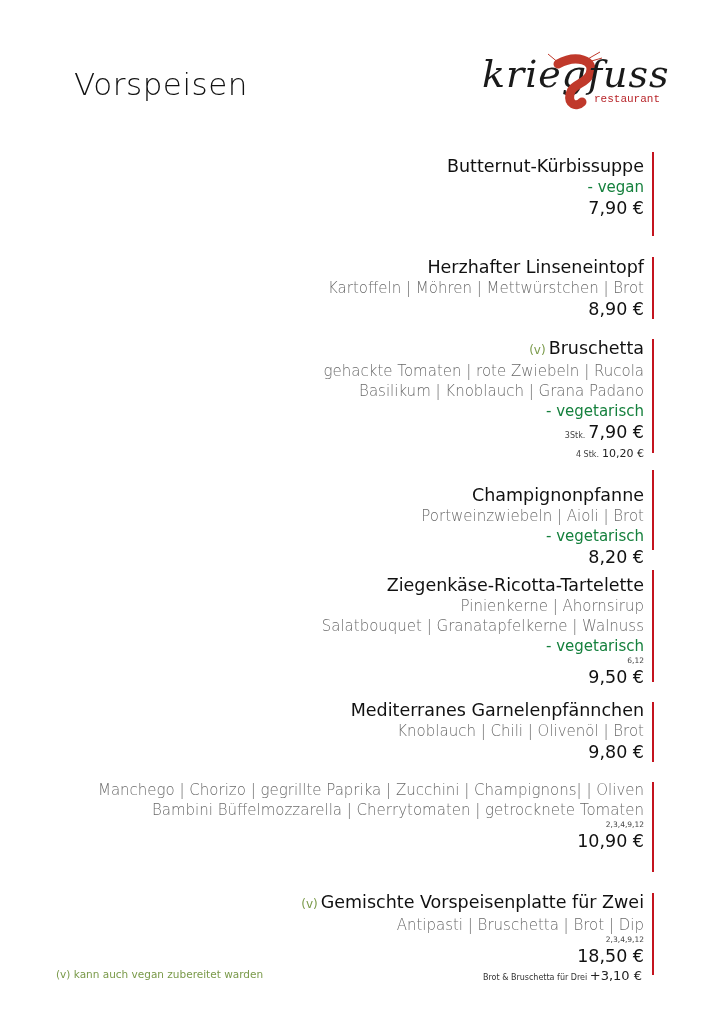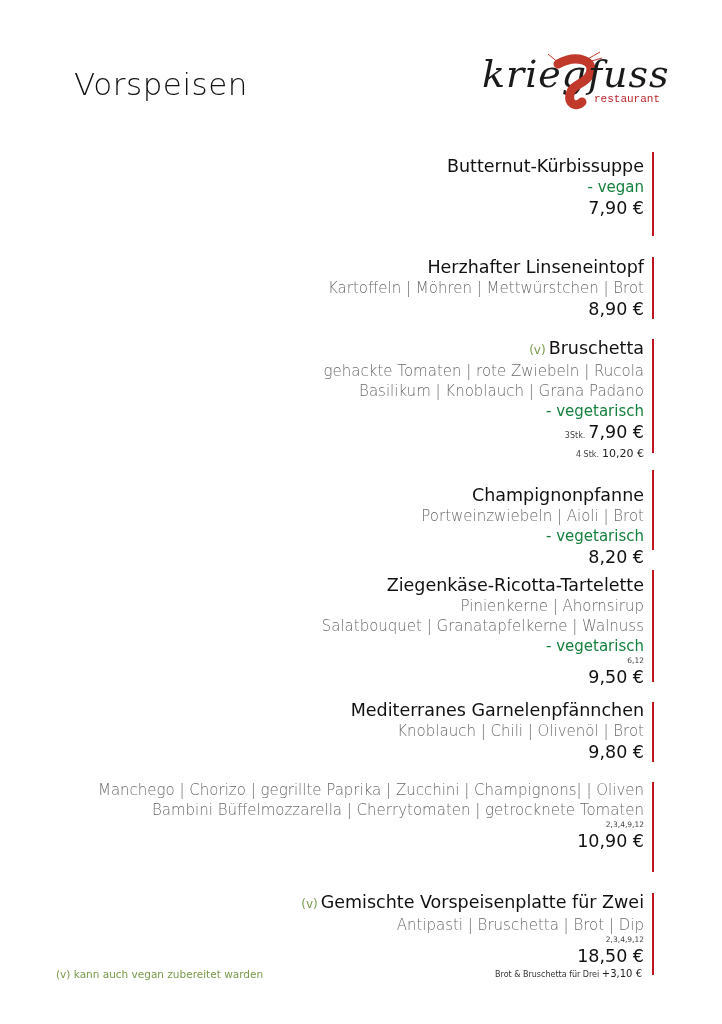--- a/index.html
+++ b/index.html
@@ -21,21 +21,21 @@
   .title { font-size:17.5px; color:#111; line-height:22px; white-space:nowrap; }
   .v-mark { font-size:12px; color:#7a9a4a; margin-right:3px; }
   .desc { font-size:15px; color:#6a6a6a; line-height:20px; white-space:nowrap; font-weight:300; }
   .veg { font-size:15px; color:#15803d; line-height:20px; }
   .price { font-size:17.5px; color:#111; line-height:22px; }
   .small { font-size:7.5px; color:#444; line-height:10px; }
   .qty { font-size:8px; color:#444; margin-right:3px; }
   .price2 { font-size:11px; color:#222; line-height:14px; }
   .footnote { position:absolute; left:56px; top:968px; font-size:10.5px; color:#7a9a4a; }
   .extra { position:absolute; right:80px; top:968px; font-size:8px; color:#333; }
-  .extra-price { font-size:10px; color:#222; }
+  .extra-price { font-size:13px; color:#222; }
 </style>
 </head>
 <body>
 
 <div class="page-title">Vorspeisen</div>
 
 <div class="logo">
   <span class="logo-word logo-left">krieg</span>
   <svg class="logo-shrimp" viewBox="0 0 56 60">
     <path d="M12 14 C30 4, 50 10, 44 24 C40 34, 26 34, 24 44 C22 54, 30 58, 36 52" fill="none" stroke="#c0392b" stroke-width="9" stroke-linecap="round"></path>

